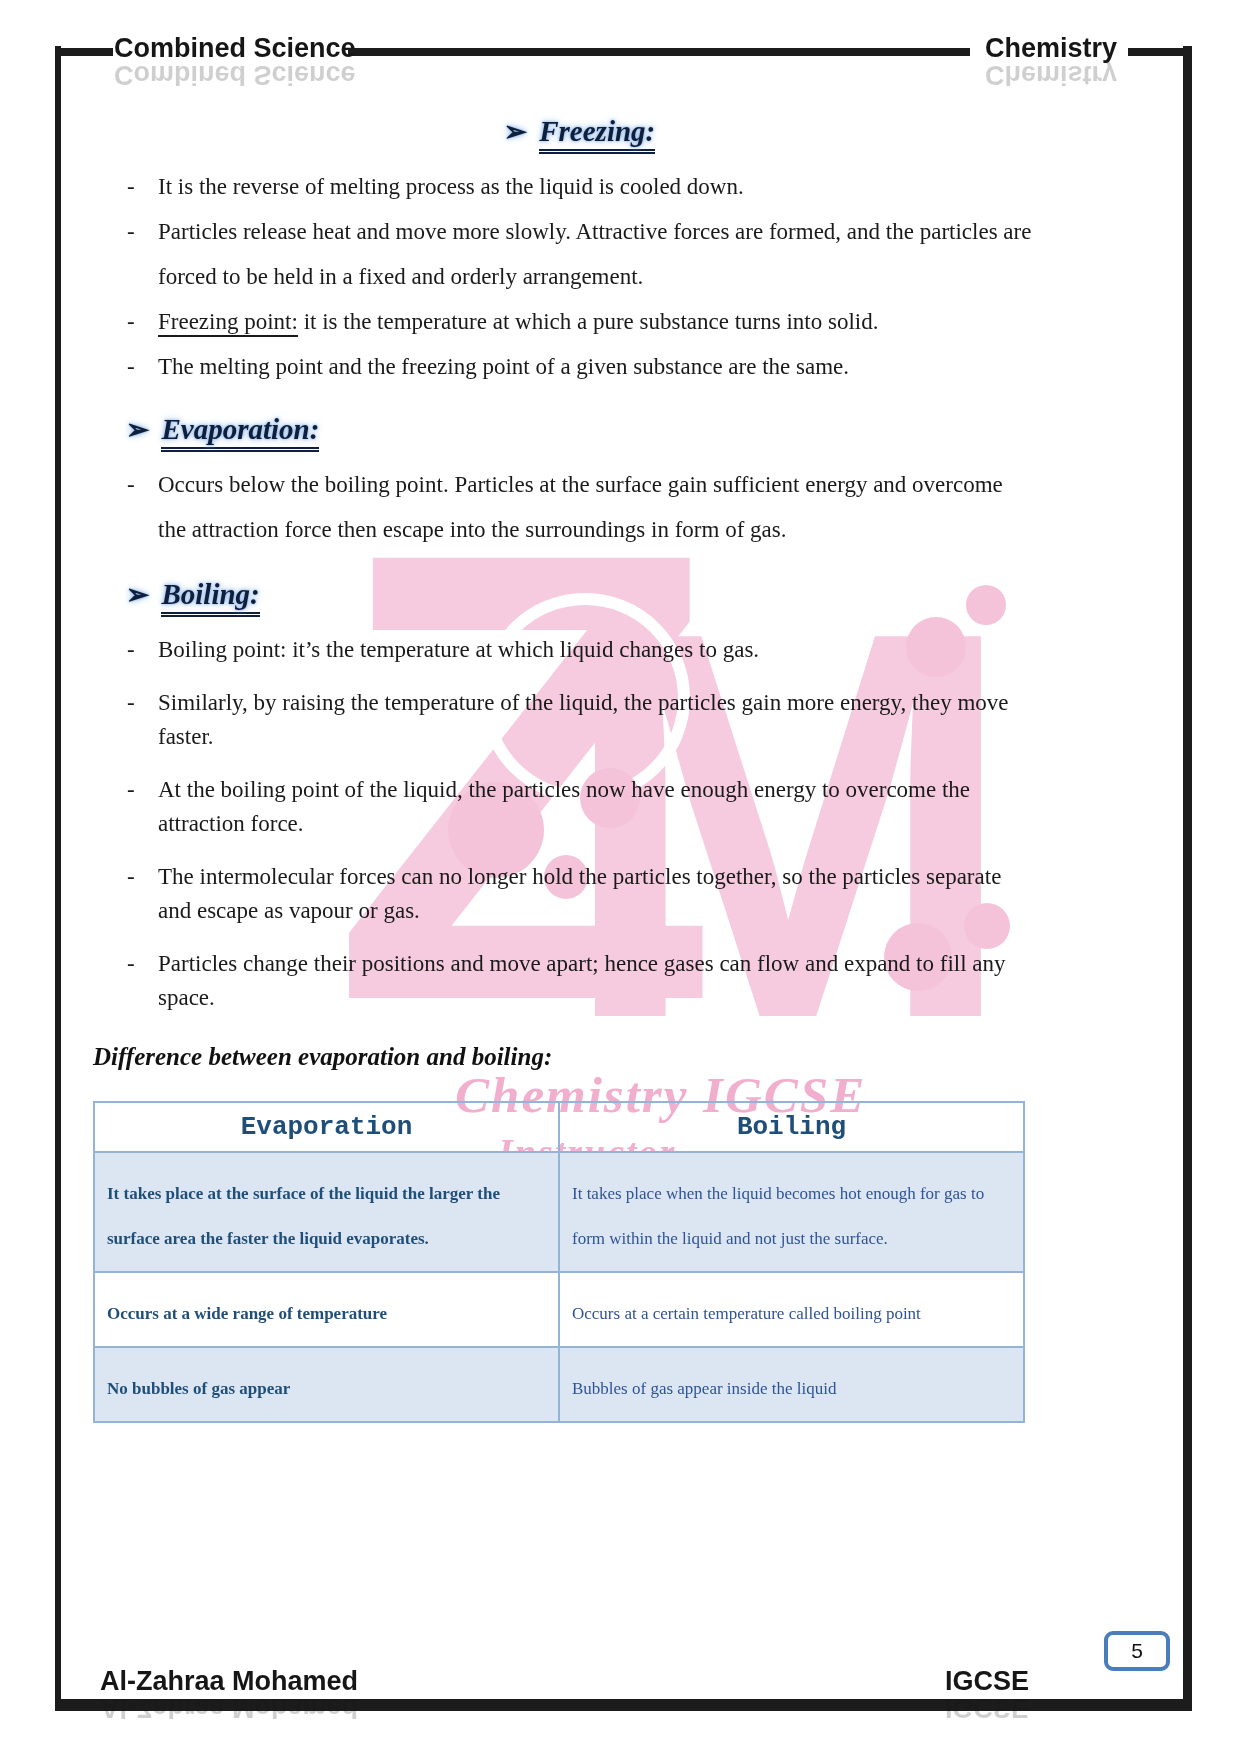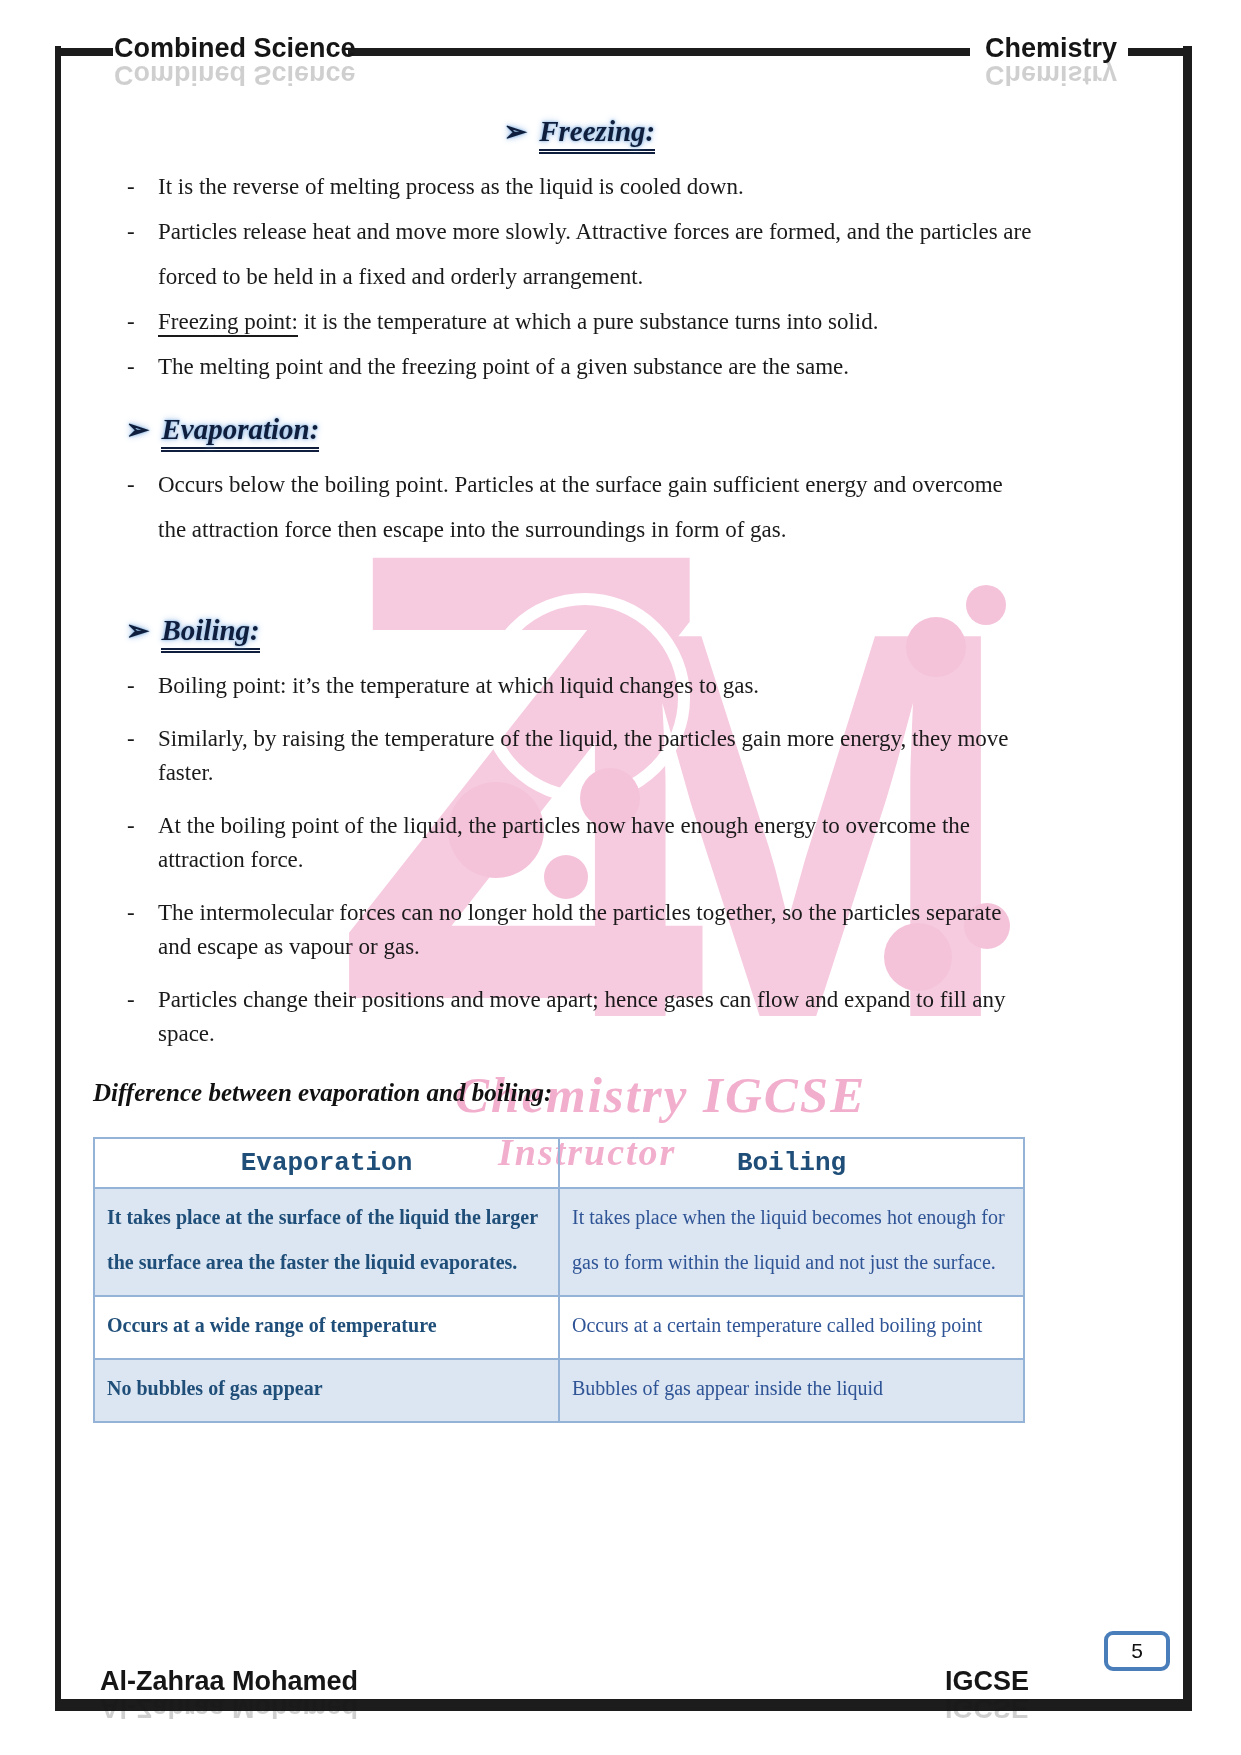--- a/index.html
+++ b/index.html
@@ -51,35 +51,35 @@
   .content{position:absolute;left:0;top:95px;width:1241px;z-index:1;
     padding:0;box-sizing:border-box;}
   .inner{margin:0 208px 0 158px;}
 
   .sec-head{font-size:29px;font-weight:bold;font-style:italic;color:#0e1e3c;
     margin:24px 0 16px -32px;
     text-shadow:0 0 7px #8eb4e3,0 0 3px #9dc3e6,0 0 2px #bdd7ee;}
   .sec-head .arrow{font-style:normal;display:inline-block;margin-right:12px;font-size:28px;}
   .sec-head .t{border-bottom:5px double #0e1e3c;padding-bottom:2px;}
   .sec:first-child .sec-head{margin-top:20px;text-align:center;}
-  .sec.compact .sec-head{margin-top:62px;margin-bottom:22px;}
+  .sec.compact .sec-head{margin-top:26px;margin-bottom:22px;}
 
   .bullet{position:relative;font-size:23px;line-height:45px;}
   .bullet .dash{position:absolute;left:-31px;}
   .sec.compact .bullet{line-height:34px;margin-bottom:19px;}
   .ul{border-bottom:2px solid #1a1a1a;padding-bottom:1px;}
 
   .subheading{font-size:25px;font-weight:bold;font-style:italic;color:#111;
     margin:28px 0 0 -65px;}
 
   table.diff{margin:30px 0 0 -65px;width:932px;border-collapse:collapse;table-layout:fixed;}
   .diff th,.diff td{border:2px solid #95b3d7;}
   .diff th{height:46px;font-size:26px;font-weight:bold;color:#1f4e79;
     text-align:center;background:transparent;font-family:Liberation Mono, monospace;}
-  .diff td{font-size:20px;line-height:45px;padding:6px 12px 10px;vertical-align:top;color:#2f5496;}
+  .diff td{font-size:17px;line-height:45px;padding:18px 12px 10px;vertical-align:top;color:#2f5496;}
   .diff td.l{font-weight:bold;color:#1f4e79;}
   .diff tbody tr.shade{background:#dce6f2;}
 </style>
 </head>
 <body>
 
 <div class="page">
 
   <div class="wm wm-logo">
     <span class="wm-letter wmZ">Z</span>

